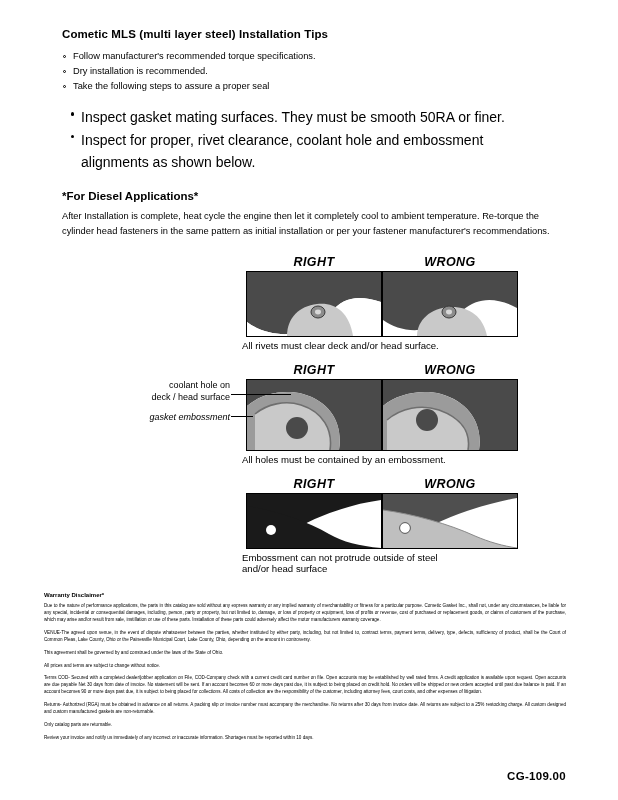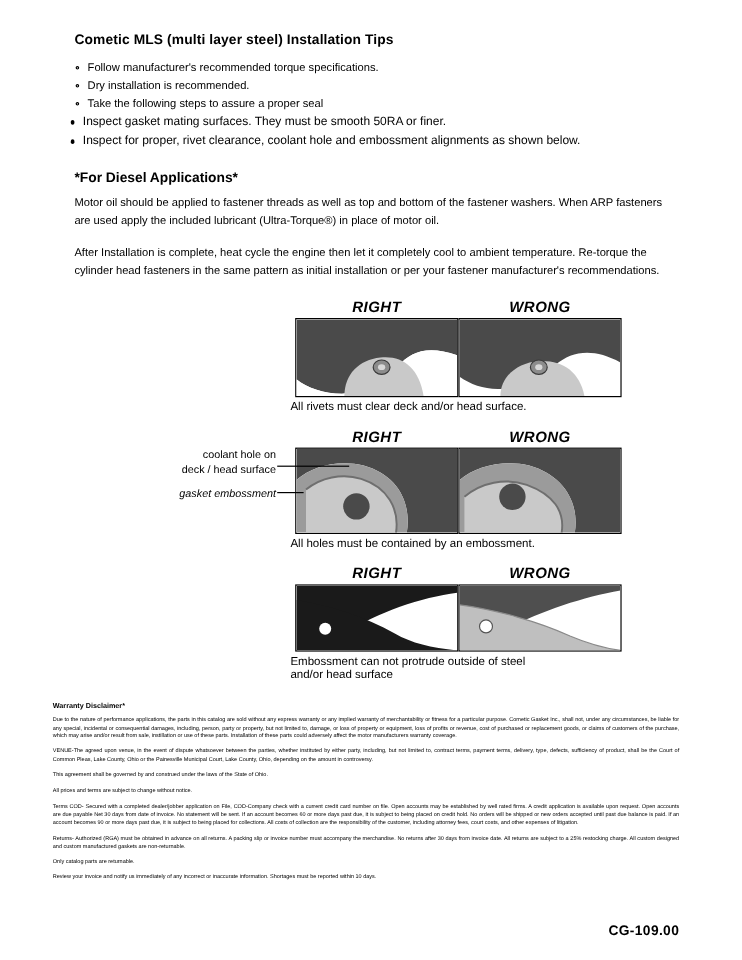--- a/index.html
+++ b/index.html
@@ -44,24 +44,24 @@
     position: absolute;
     left: 1px;
     top: 6px;
     width: 3.4px;
     height: 3.4px;
     border: 1px solid #000;
     border-radius: 50%;
     box-sizing: border-box;
   }
   .subbullets {
-    margin: 0;
+    margin: 12px;
     padding: 0;
     list-style: none;
-    font-size: 10px;
+    font-size: 14px;
     line-height: 1.62;
   }
   .subbullets > li {
     position: relative;
     padding-left: 12px;
     margin-left: 13px;
   }
   .subbullets > li::before {
     content: "";
     position: absolute;
@@ -161,21 +161,20 @@
     <li>Follow manufacturer's recommended torque specifications.</li>
     <li>Dry installation is recommended.</li>
     <li>Take the following steps to assure a proper seal</li>
   </ul>
   <ul class="subbullets">
     <li>Inspect gasket mating surfaces.  They must be smooth 50RA or finer.</li>
     <li>Inspect for proper, rivet clearance, coolant hole and embossment alignments as shown below.</li>
   </ul>
 
   <h2 class="section">*For Diesel Applications*</h2>
-  <p class="para">Motor oil should be applied to fastener threads as well as top and bottom of the fastener washers. When ARP fasteners are used apply the included lubricant (Ultra-Torque®) in place of motor oil.</p>
   <p class="para">After Installation is complete, heat cycle the engine then let it completely cool to ambient temperature. Re-torque the cylinder head fasteners in the same pattern as initial installation or per your fastener manufacturer's recommendations.</p>
 
   <div class="figgroup" style="width:280px; margin-top:16px; margin-left:198px;">
     <div class="figrow">
       <div class="figcell">
         <div class="figlabel">RIGHT</div>
         <div class="figbox" style="width:134px;height:64px;">
           <svg width="134" height="64" viewBox="0 0 134 64">
             <rect x="0" y="0" width="134" height="64" fill="#ffffff"></rect>
             <path d="M0,0 H134 V30 C110,22 96,26 84,40 C74,52 62,60 42,62 C26,63 10,58 0,50 Z" fill="#4a4a4a"></path>

